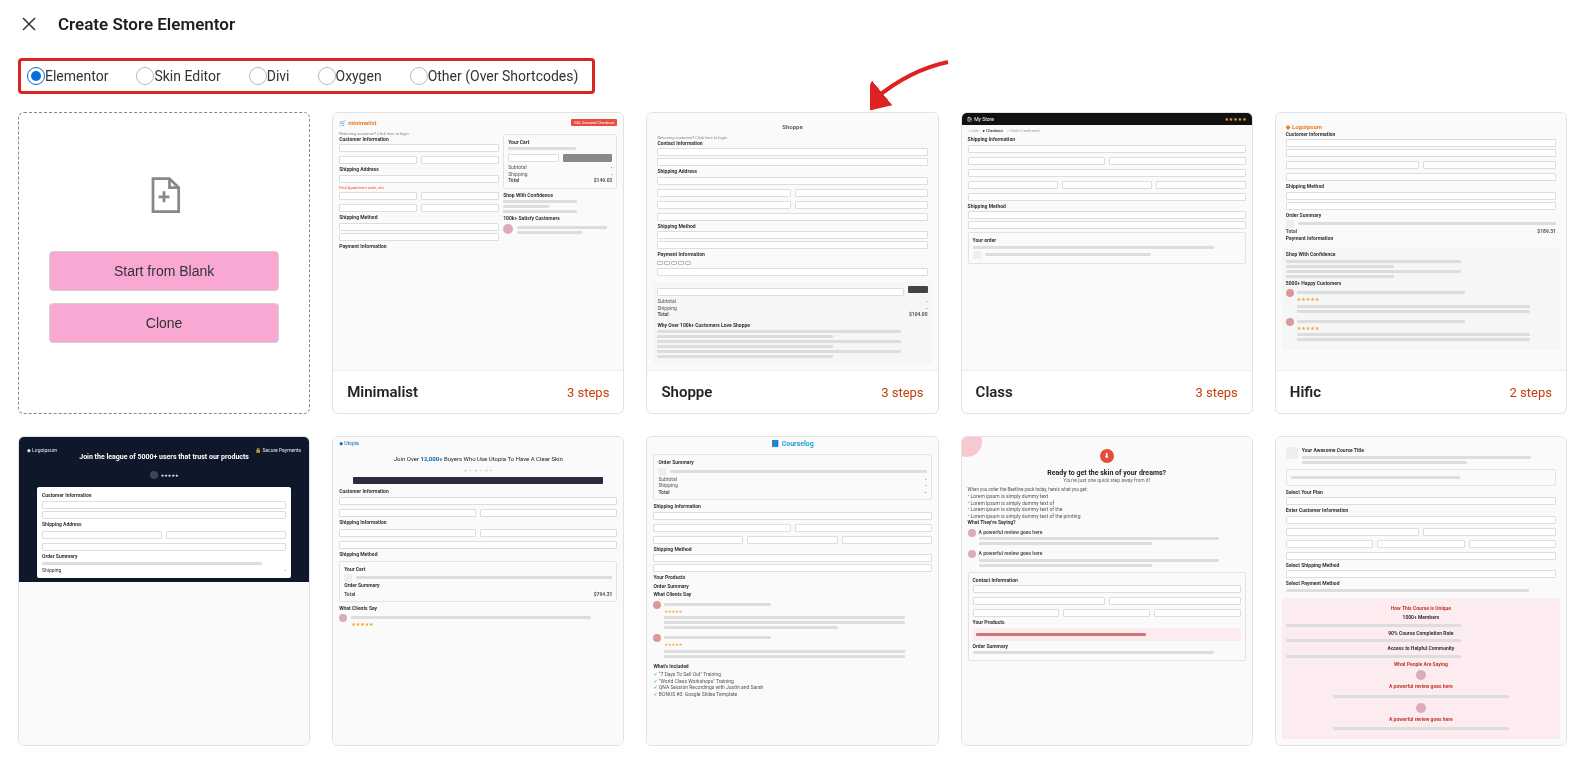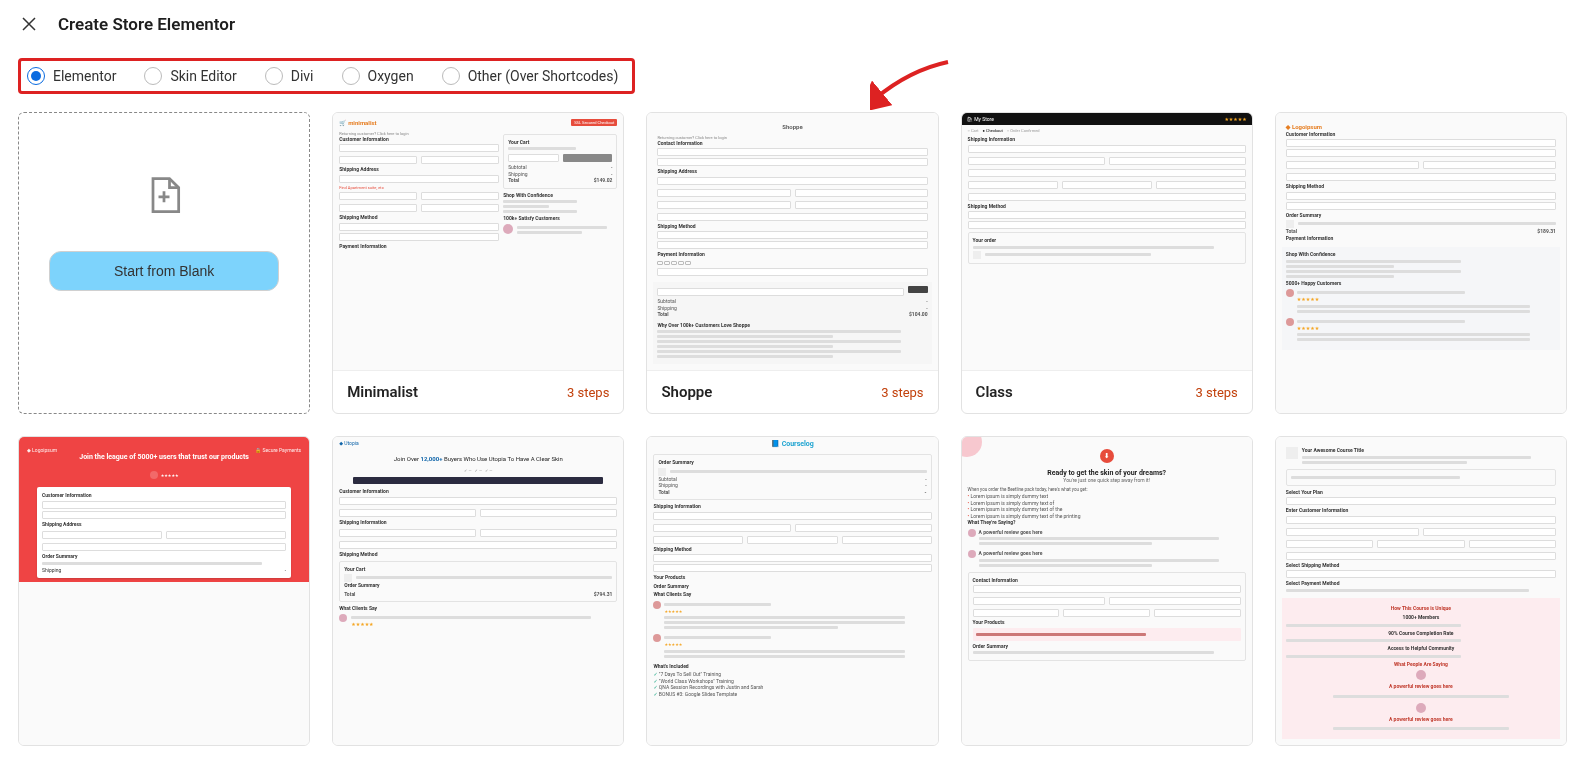--- a/index.html
+++ b/index.html
@@ -7,21 +7,21 @@
 
   .header { display: flex; align-items: center; padding: 14px 20px; }
   .close-icon { width: 18px; height: 18px; cursor: pointer; margin-right: 20px; }
   .title { font-size: 17px; font-weight: 600; color: #1e1e1e; }
 
   .editor-tabs {
     display: inline-flex; align-items: center; gap: 28px;
     margin: 10px 18px 18px 18px; padding: 6px 14px 6px 6px;
     border: 3px solid #d22; border-radius: 4px;
   }
-  .editor-tab { display: inline-flex; align-items: center; gap: 8px; cursor: pointer; font-size: 14px; color: #333; }
+  .editor-tab { display: inline-flex; align-items: center; gap: 0; cursor: pointer; font-size: 14px; color: #333; }
   .radio { width: 18px; height: 18px; border: 1px solid #bbb; border-radius: 50%; display: inline-flex; align-items: center; justify-content: center; background: #fff; }
   .radio.checked::after { content: ""; width: 10px; height: 10px; background: #0a6be0; border-radius: 50%; display: block; }
   .radio.checked { border-color: #0a6be0; }
 
   .arrow {
     position: absolute; left: 870px; top: 60px; width: 80px; height: 50px; pointer-events: none;
   }
 
   .grid {
     display: grid; grid-template-columns: repeat(5, 1fr);
@@ -42,22 +42,22 @@
   .card .steps { font-size: 13px; color: #c2410c; }
 
   
   .card.blank {
     border: 1px dashed #888; align-items: center; justify-content: flex-start;
     padding: 60px 30px 30px 30px; text-align: center;
   }
   .blank-icon { width: 44px; height: 44px; margin-bottom: 34px; }
   .blank-text { font-size: 14px; color: #666; margin-bottom: 22px; }
   .blank-btn {
-    width: 100%; padding: 11px; border: 1px solid #d0d0d0; background: #7dd3fc;
-    border-radius: 12px; font-size: 14px; color: #333; cursor: pointer; margin-bottom: 12px;
+    width: 100%; padding: 11px; border: 1px solid #d0d0d0; background: #f9a8d4;
+    border-radius: 4px; font-size: 14px; color: #333; cursor: pointer; margin-bottom: 12px;
   }
 
   
   .mock { font-size: 5px; line-height: 1.3; color: #555; padding: 6px; }
   .mock .bar { height: 3px; background: #ddd; margin: 2px 0; border-radius: 1px; }
   .mock .bar.short { width: 40%; }
   .mock .bar.med { width: 65%; }
   .mock .bar.long { width: 90%; }
   .mock .row { display: flex; gap: 4px; }
   .mock .col { flex: 1; }
@@ -82,21 +82,21 @@
   .t-optic .topblack { background: #111; color: #fff; font-size: 5px; padding: 3px 5px; display:flex; justify-content:space-between; align-items:center; }
   .t-optic .topblack .stars { color: #f5a623; font-size:5px; }
   .t-optic .stepbar { display:flex; gap:4px; font-size:4px; padding:3px 6px; color:#999; }
   .t-optic .stepbar .act { color:#000; }
 
   .t-hific .logotext { color: #e67e22; font-weight: 700; font-size: 6px; }
   .t-hific .side { background: #f5f6f8; padding: 4px; }
   .t-hific .person { display:flex; gap:3px; align-items:flex-start; margin:3px 0; }
   .t-hific .avatar { width:8px; height:8px; border-radius:50%; background:#d99; flex-shrink:0; }
 
-  .t-livewire .hero { background: #ef4444; color: #fff; text-align: center; padding: 10px 8px 4px 8px; }
+  .t-livewire .hero { background: #0f172a; color: #fff; text-align: center; padding: 10px 8px 4px 8px; }
   .t-livewire .hero h1 { font-size: 7px; font-weight: 700; margin-bottom: 3px; }
   .t-livewire .floatbox { background: #fff; color:#333; margin: 4px 10px 0 10px; border-radius: 2px; padding: 5px; text-align:left; box-shadow: 0 1px 2px rgba(0,0,0,0.15); }
 
   .t-utopia .brand { color:#16a; font-size:5px; padding:3px 6px; }
   .t-utopia .herotext { text-align:center; font-size:6px; padding:6px 10px; }
   .t-utopia .herotext b { color:#16a; }
   .t-utopia .darkbtn { background:#2b2b40; height:7px; border-radius:1px; margin:4px 20px; }
 
   .t-courselog .brand { text-align:center; color:#1fa4d1; font-weight:700; font-size:7px; padding:3px; }
   .t-courselog .rev { display:flex; gap:3px; margin:3px 0; }
@@ -171,20 +171,21 @@
 
 <div class="grid">
 
   <div class="card blank">
     <svg class="blank-icon" viewBox="0 0 24 24" fill="none" stroke="#888" stroke-width="1.5">
       <path d="M6 3h9l5 5v13a0 0 0 0 1 0 0H6a0 0 0 0 1 0 0V3z"></path>
         <path d="M15 3v5h5"></path>
         <path d="M12 10v6M9 13h6"></path>
     </svg>
     <button class="blank-btn">Start from Blank</button>
+    <button class="blank-btn">Clone</button>
   </div>
 
   <div class="card">
     <div class="preview t-minimalist">
       <div class="mock">
         <div class="topbar">
           <span class="logo">🛒 <span>minimalist</span></span>
           <span class="badge">SSL Secured Checkout</span>
         </div>
         <div class="row">
@@ -403,20 +404,24 @@
               <div class="avatar"></div>
               <div class="col"><div class="bar med"></div><span class="stars">★★★★★</span><div class="bar long"></div><div class="bar long"></div></div>
             </div>
           <div class="person">
               <div class="avatar"></div>
               <div class="col"><div class="bar med"></div><span class="stars">★★★★★</span><div class="bar long"></div><div class="bar long"></div></div>
             </div>
         </div>
       </div>
     </div>
+    <div class="footer">
+      <span class="name">Hific</span>
+      <span class="steps">2 steps</span>
+    </div>
   </div>
 
   <div class="card">
     <div class="preview t-livewire">
       <div class="hero">
         <div style="display:flex;justify-content:space-between;font-size:5px;opacity:.9;">
             <span>◆ <span>Logoipsum</span></span>
             <span>🔒 <span>Secure Payments</span></span>
           </div>
         <h1>Join the league of 5000+ users that trust our products</h1>

